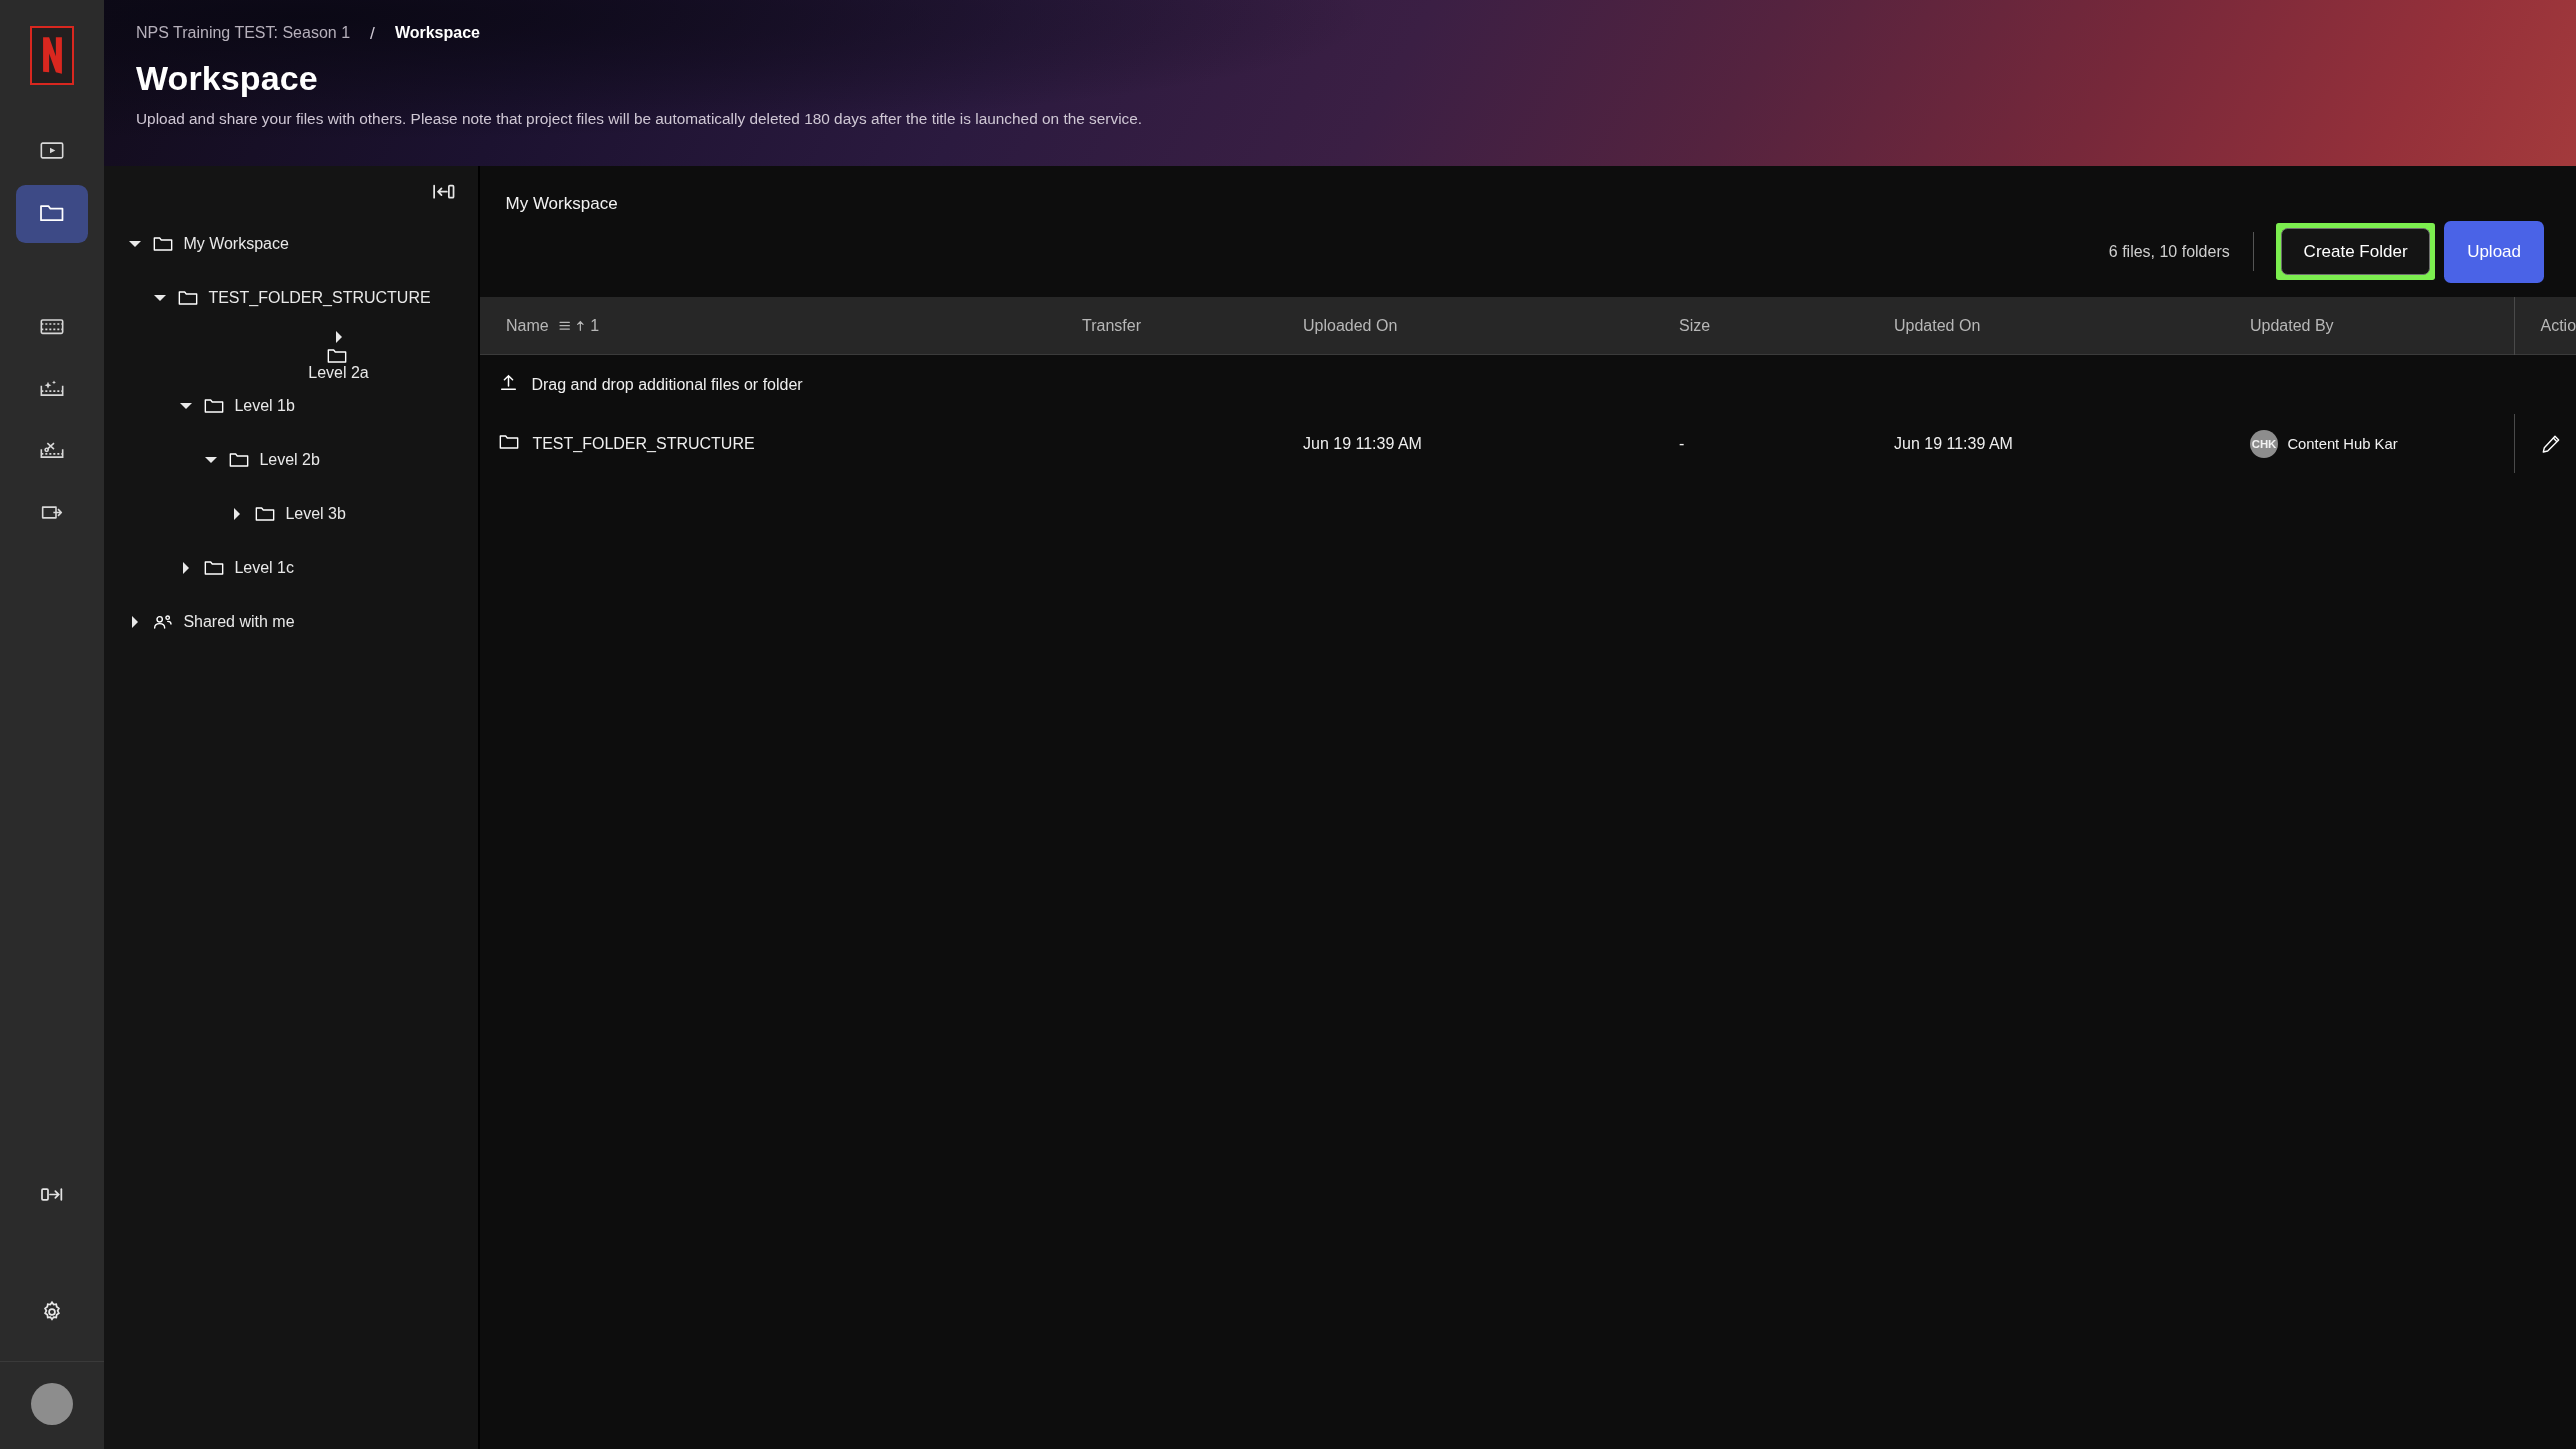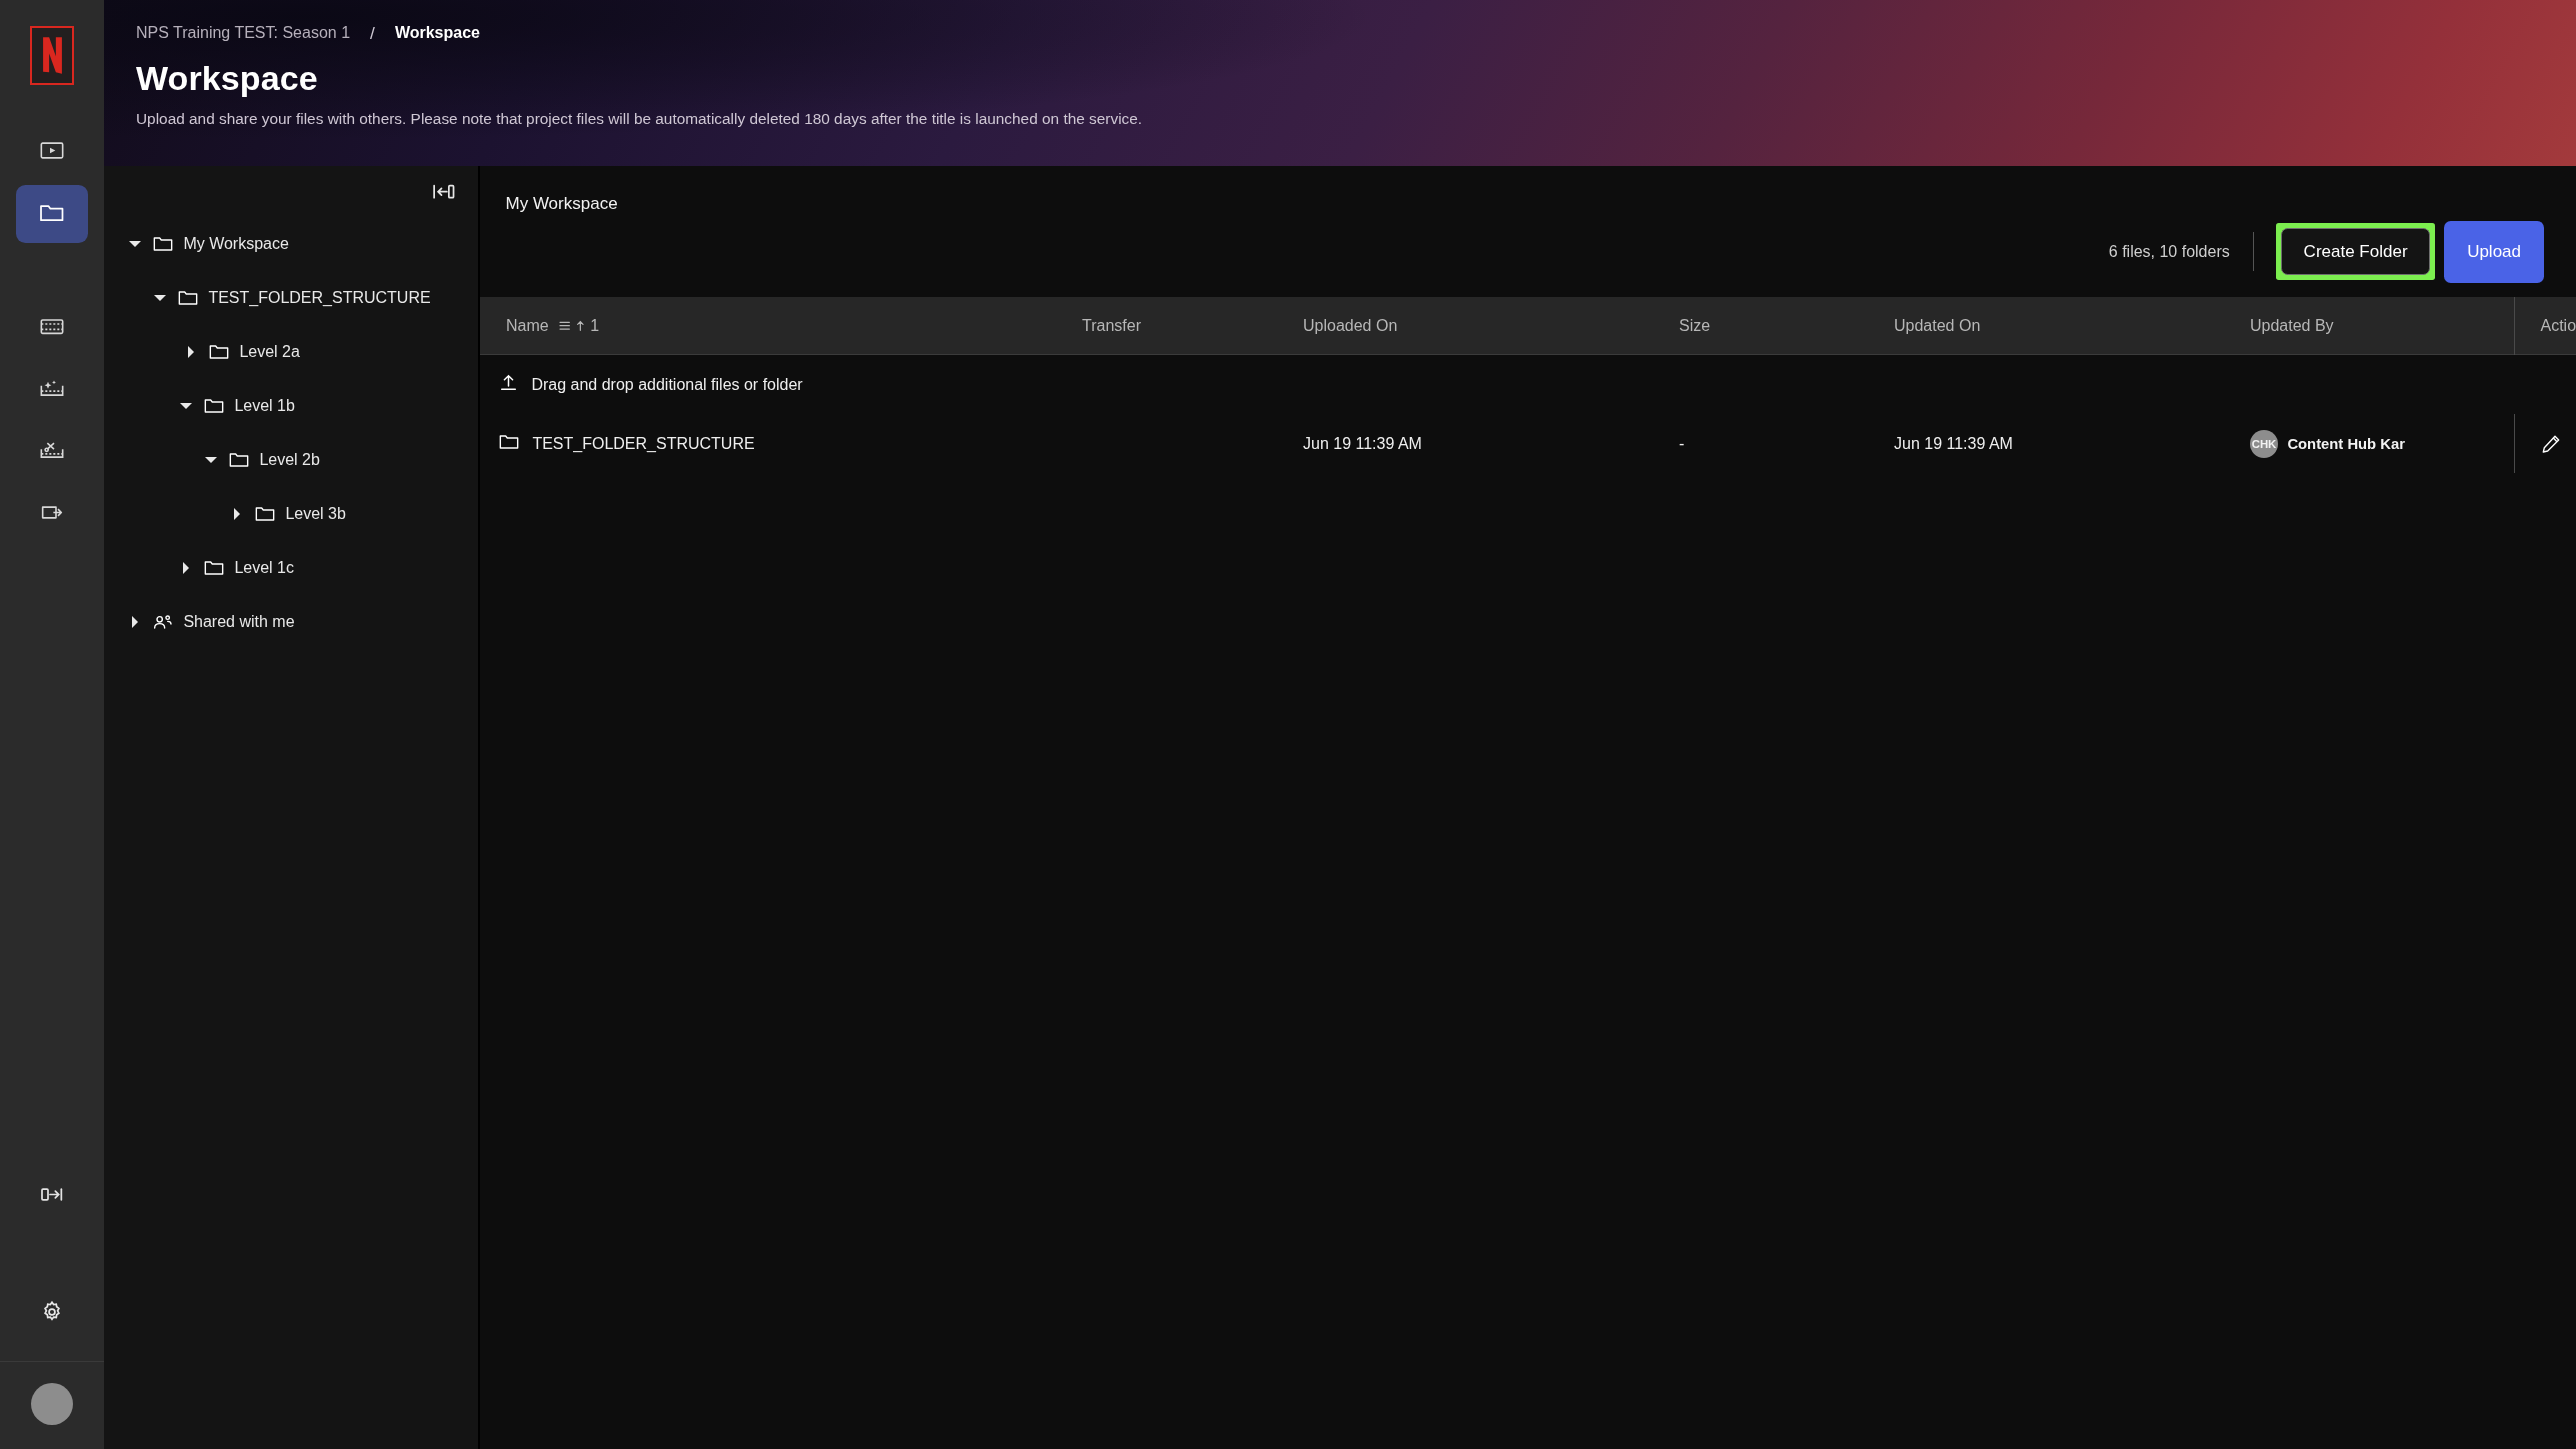--- a/index.html
+++ b/index.html
@@ -156,21 +156,21 @@
   .td.size { width: 215px; flex:0 0 215px; }
   .td.updon { width: 356px; flex:0 0 356px; }
   .td.updby { width: 276px; flex:0 0 276px; gap:9.4px; overflow:hidden; }
   .td.action { flex:1 1 auto; padding-left: 25.5px; border-left: 1.3px solid #4a4a4a; height:59px; gap: 28px; }
   .dz { height: 59px; }
   .avatar-sm {
     width: 28px; height: 28px; border-radius: 50%; background:#8d8d8d;
     color:#f2f2f2; font-size:11.4px; font-weight:bold;
     display:flex;align-items:center;justify-content:center; flex:0 0 28px;
   }
-  .updby-name { font-size:14.8px; font-weight:bold; color:#f2f2f2; white-space:nowrap; }
+  .updby-name { font-size:14.8px; font-weight:normal; color:#f2f2f2; white-space:nowrap; }
   .act-ico { color:#ffffff; display:flex; align-items:center; }
 </style>
 </head>
 <body>
 
 <div id="app">
 
   <div class="rail">
     <div class="rail-logo">
       <svg width="23" height="39" viewBox="0 0 34 58">
@@ -290,21 +290,21 @@
               <span class="tw">
                 <span class="caret-down"></span>
               </span>
               <span class="tree-ficon">
                 <svg width="20" height="16" viewBox="0 0 30 24" fill="none" stroke="#ffffff" stroke-width="2.1" stroke-linejoin="round">
                   <path d="M2 21V3h8l2.4 3H28v15z"></path>
                 </svg>
               </span>
               <span>TEST_FOLDER_STRUCTURE</span>
             </div>
-            <div class="tree-row" style="padding-left: 75px;">
+            <div class="tree-row" style="padding-left: 95px; flex-direction: column;">
               <span class="tw">
                 <span class="caret-right"></span>
               </span>
               <span class="tree-ficon">
                 <svg width="20" height="16" viewBox="0 0 30 24" fill="none" stroke="#ffffff" stroke-width="2.1" stroke-linejoin="round">
                   <path d="M2 21V3h8l2.4 3H28v15z"></path>
                 </svg>
               </span>
               <span>Level 2a</span>
             </div>

